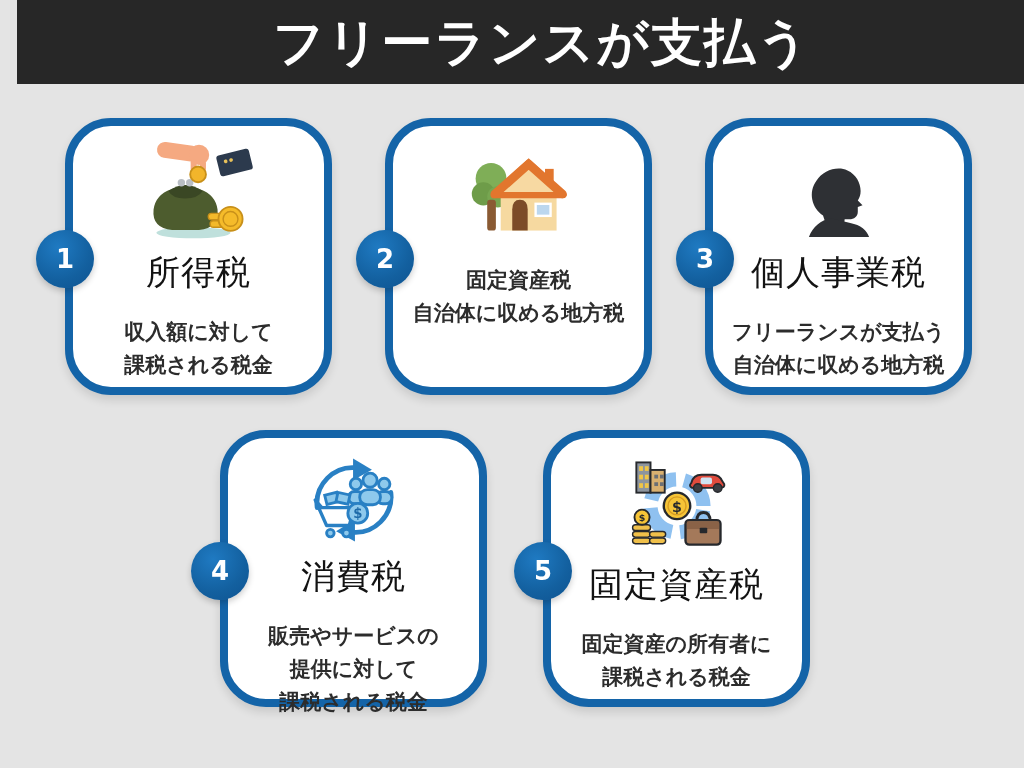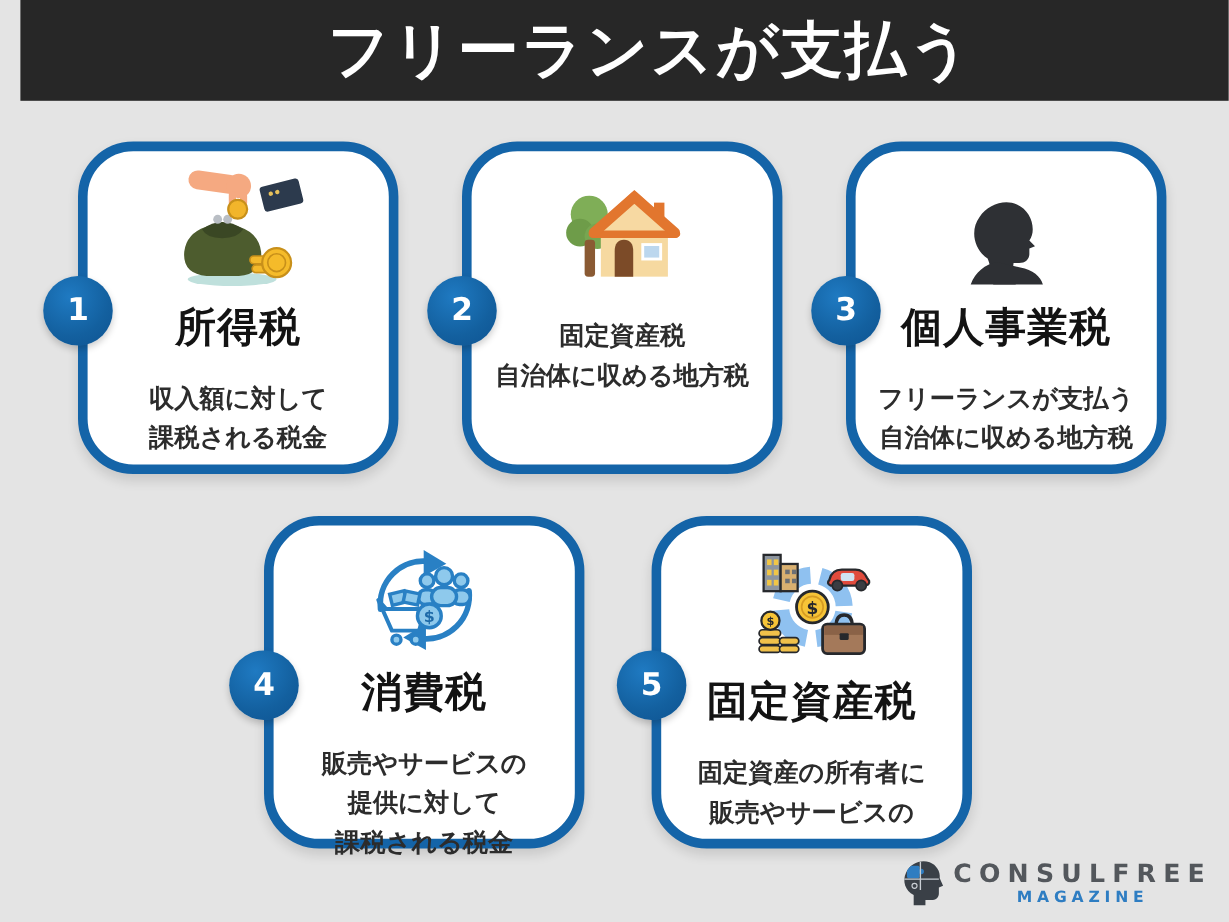--- a/index.html
+++ b/index.html
@@ -26,21 +26,21 @@
   .card4 { left:220px; top:430px; }
   .card5 { left:543px; top:430px; }
 
   .badge { position:absolute; left:-37px; top:104px; width:58px; height:58px; border-radius:50%;
            background:radial-gradient(circle at 38% 30%, #1f7ac2 0%, #13609f 60%, #0e5391 100%);
            color:#ffffff; font-size:26px; font-weight:700;
            display:flex; align-items:center; justify-content:center;
            box-shadow:0 3px 6px rgba(0,0,0,0.2); }
 
   .icon-box { height:104px; margin-top:14px; display:flex; align-items:center; justify-content:center; }
-  .card-title { margin-top:6px; font-size:34px; font-weight:700; color:#131313; letter-spacing:1px; }
+  .card-title { margin-top:6px; font-size:34px; font-weight:400; color:#131313; letter-spacing:1px; }
   .card-desc { margin-top:20px; font-size:21px; font-weight:700; color:#2c2c2c;
                text-align:center; line-height:1.58; white-space:pre-line; }
 
   
   .footer-logo { position:absolute; right:14px; bottom:8px; display:flex; align-items:center; gap:6px; }
   .logo-text { display:flex; flex-direction:column; align-items:center; }
   .brand-name { color:#53575c; font-size:21px; font-weight:600; letter-spacing:6px; line-height:1.1; }
   .brand-sub  { color:#2e7dc2; font-size:13px; font-weight:800; letter-spacing:4px; line-height:1; margin-top:1px; }
 </style>
 </head>
@@ -196,40 +196,17 @@
         <g>
           <path d="M76 70 Q76 61 83 61 Q90 61 90 70" fill="none" stroke="#26282c" stroke-width="3"></path>
           <rect x="64" y="69" width="37" height="26" rx="4" fill="#a4795a" stroke="#26282c" stroke-width="2.5"></rect>
           <rect x="65.5" y="70.5" width="34" height="8" fill="#8a6247"></rect>
           <rect x="79" y="77" width="8" height="6" rx="1" fill="#26282c"></rect>
         </g>
       </svg>
     </div>
     <div class="card-title">固定資産税</div>
     <div class="card-desc">固定資産の所有者に
-販売やサービスの</div>
-  </div>
-
-  <div class="footer-logo">
-    <span>
-      <svg width="42" height="44" viewBox="0 0 60 62">
-        <defs>
-            <clipPath id="headclip">
-          <path d="M22 60 V48 C12 43 8 31 13 21 C18 10 31 5 41 9 C49 12 54 20 53 28 L57 37 L52 39 V46 C52 51 48 54 43 54 H36 V60 Z"></path>
-        </clipPath>
-          </defs>
-        <path d="M22 60 V48 C12 43 8 31 13 21 C18 10 31 5 41 9 C49 12 54 20 53 28 L57 37 L52 39 V46 C52 51 48 54 43 54 H36 V60 Z" fill="#3a4047"></path>
-        <g clip-path="url(#headclip)">
-          <rect x="14" y="13" width="15" height="15" rx="2" fill="#2f7dc1"></rect>
-          <circle cx="31" cy="20" r="3.2" fill="#2f7dc1"></circle>
-          <line x1="30" y1="8" x2="30" y2="42" stroke="#c9ced4" stroke-width="1.6"></line>
-          <line x1="10" y1="29" x2="52" y2="29" stroke="#c9ced4" stroke-width="1.6"></line>
-          <circle cx="23" cy="37" r="3" fill="none" stroke="#c9ced4" stroke-width="1.4"></circle>
-        </g>
-      </svg>
-    </span>
-    <span class="logo-text">
-      <span class="brand-name">CONSULFREE</span>
-      <span class="brand-sub">MAGAZINE</span>
-    </span>
-  </div>
+課税される税金</div>
+  </div>
+
 
 </div>
 
 </body></html>

